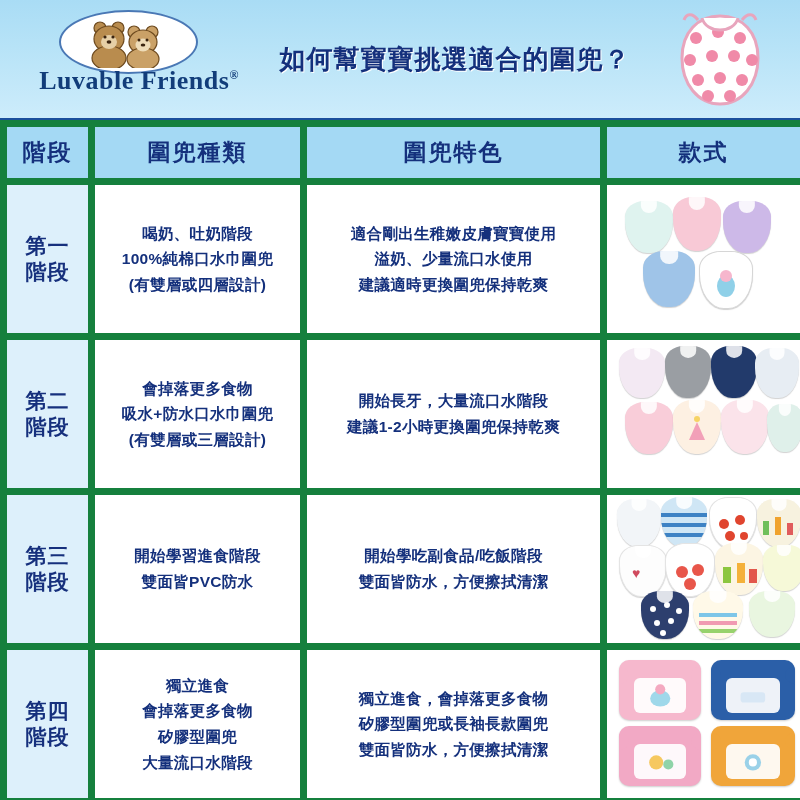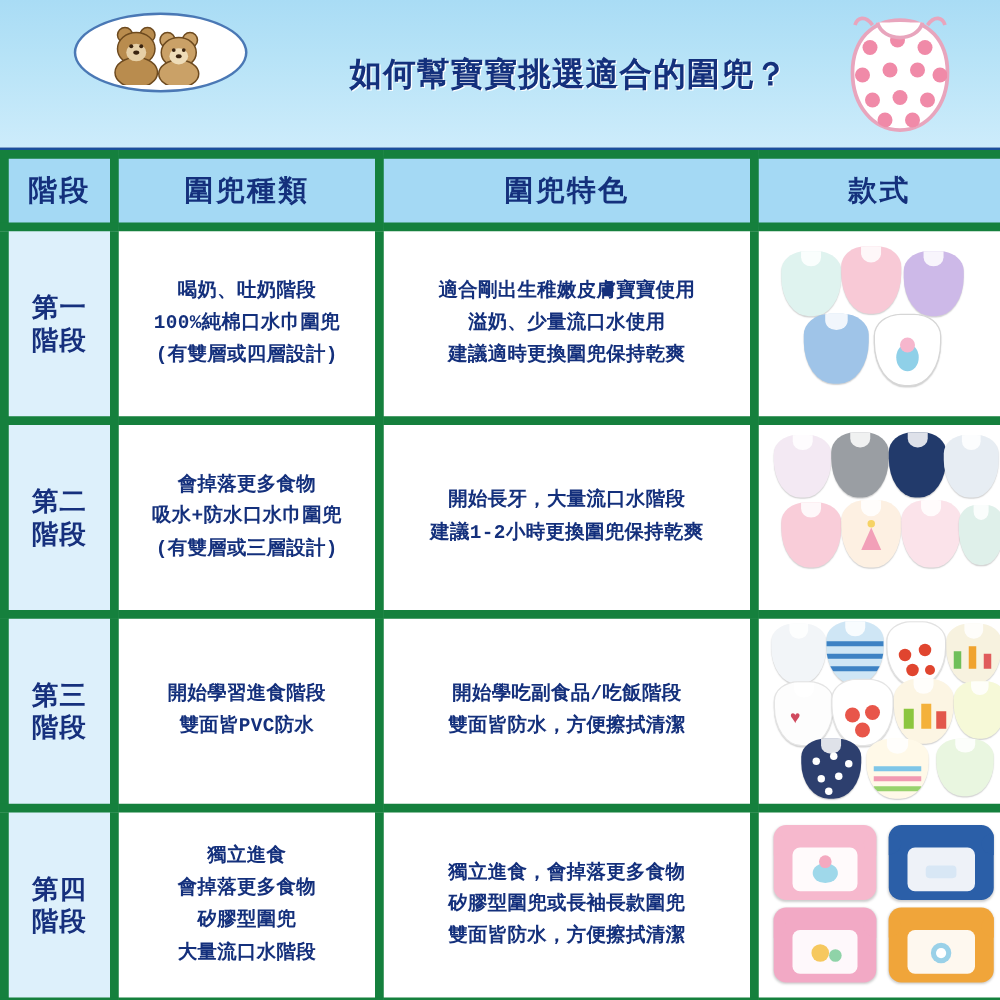--- a/index.html
+++ b/index.html
@@ -138,21 +138,21 @@
   td.stage-cell {
     background: #ddf0fb;
     font-family: "DejaVu Sans", sans-serif;
     font-weight: bold;
     font-size: 21px;
     color: #16307d;
     line-height: 1.25;
     letter-spacing: 1px;
   }
   td.text-cell {
-    font-family: Liberation Mono, monospace;
+    font-family: Liberation Sans, sans-serif;
     font-weight: bold;
     font-size: 15.5px;
     color: #14307c;
     line-height: 1.65;
     letter-spacing: 0.3px;
     padding: 4px 6px;
   }
   td.style-cell {
     padding: 2px;
   }
@@ -234,20 +234,21 @@
             <circle cx="80" cy="18" r="6"></circle>
             <ellipse cx="71" cy="28" rx="14" ry="12"></ellipse>
             <ellipse cx="71" cy="45" rx="16" ry="11"></ellipse>
           </g>
           <ellipse cx="71" cy="31" rx="7.5" ry="6.5" fill="#eedcb8"></ellipse>
           <circle cx="67" cy="26" r="1.5" fill="#3a2410"></circle>
           <circle cx="75" cy="26" r="1.5" fill="#3a2410"></circle>
           <ellipse cx="71" cy="31" rx="2.3" ry="1.6" fill="#3a2410"></ellipse>
         </svg>
       </div>
+      <div class="logo-text"><span>Luvable Friends</span><span class="reg">®</span></div>
     </div>
 
     <div class="title-block">
       <div class="title-line2">如何幫寶寶挑選適合的圍兜？</div>
     </div>
 
     <div class="header-bib">
       <svg viewBox="0 0 104 104" width="104" height="104" aria-hidden="true">
         <defs>
           <clipPath id="bibclip">

